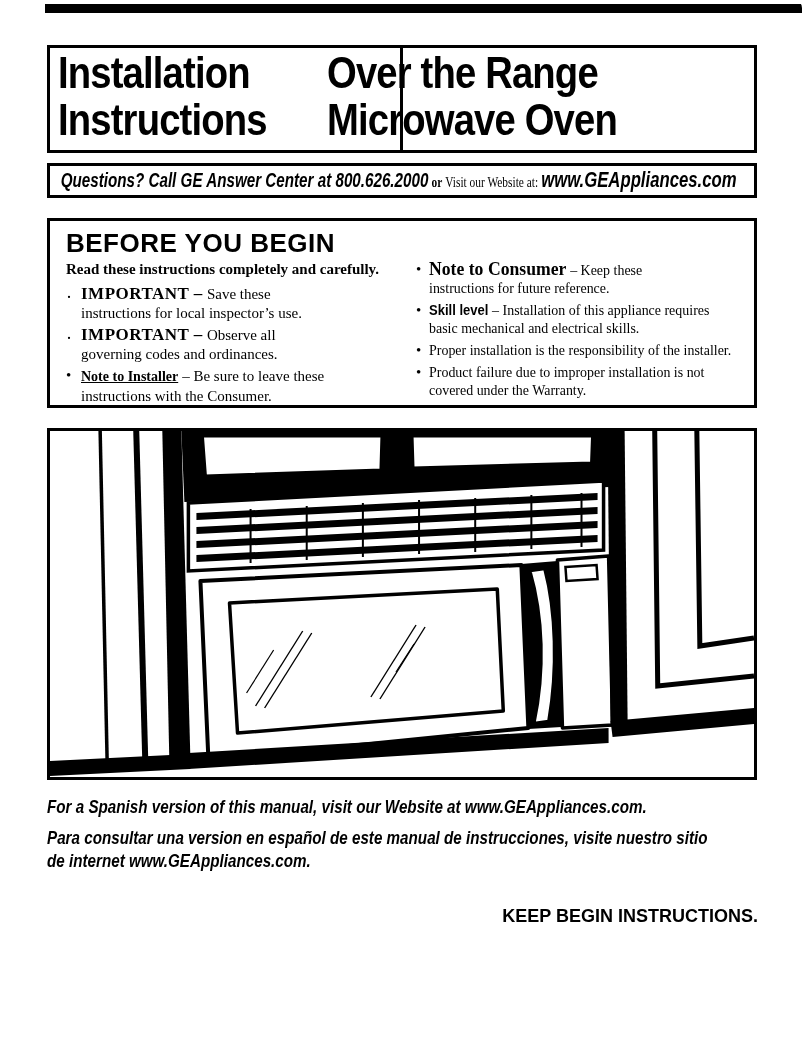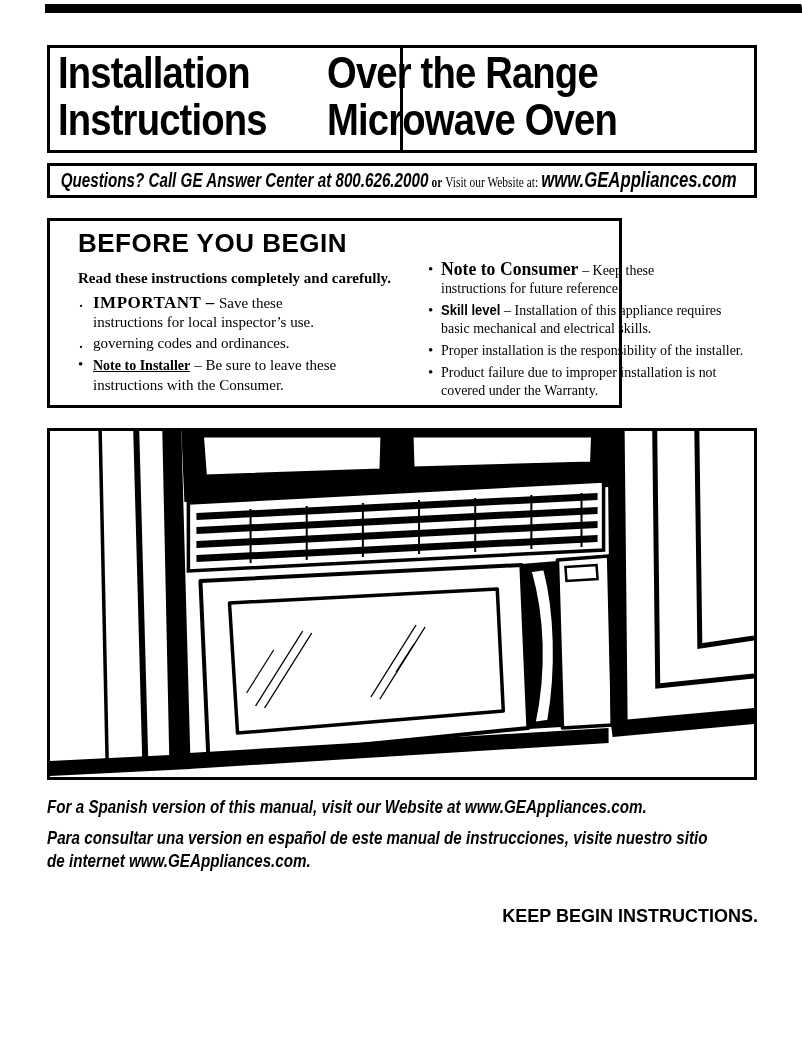--- a/index.html
+++ b/index.html
@@ -23,27 +23,27 @@
   
   #contact{left:47px;top:163px;width:710px;height:35px;display:flex;align-items:center;}
   #contact-line{white-space:nowrap;transform:scaleX(.76);transform-origin:left center;
                 padding-left:14px;line-height:35px;}
   .q-it{font-family:"Liberation Sans",sans-serif;font-style:italic;font-weight:bold;font-size:20px;}
   .q-or{font-family:"Liberation Serif",serif;font-weight:bold;font-size:15px;}
   .q-visit{font-family:"Liberation Serif",serif;font-size:15px;}
   .q-web{font-family:"Liberation Sans",sans-serif;font-style:italic;font-weight:bold;font-size:22px;}
 
   
-  #byb{left:47px;top:218px;width:575px;height:190px;padding:8px 0 0 28px;}
+  #byb{left:47px;top:218px;width:710px;height:190px;padding:8px 0 0 16px;}
   #byb-cols{display:flex;}
   #byb-left{width:330px;flex:none;}
   #byb-right{width:332px;flex:none;margin-left:20px;padding-top:31px;}
   #byb-heading{font-family:"Liberation Sans",sans-serif;font-weight:bold;font-size:26px;
                letter-spacing:.5px;line-height:28px;}
-  #byb-sub{font-weight:bold;font-size:15px;margin-top:12px;line-height:18px;}
+  #byb-sub{font-weight:bold;font-size:15px;margin-top:3px;line-height:18px;}
   .items{margin-top:6px;}
   .item{position:relative;padding-left:15px;margin-bottom:3px;}
   .item .blt{position:absolute;left:0;top:1px;font-size:15px;}
   .imp-item .blt{top:3px;font-size:18px;}
   .l1{line-height:20px;white-space:nowrap;}
   .l2{line-height:18px;}
   .txt{font-size:15px;}
   .lead-important{font-weight:bold;font-size:17px;letter-spacing:.5px;}
   .lead-note{font-weight:bold;font-size:14px;text-decoration:underline;}
   .lead-notelg{font-weight:bold;font-size:19px;}
@@ -94,20 +94,22 @@
         <div id="byb-sub">Read these instructions completely and carefully.</div>
         <div class="items">
           <div class="item imp-item">
             <span class="blt">·</span>
             <div class="l1"><span class="lead-important">IMPORTANT –</span>
               <span class="txt">Save these</span></div>
             <div class="l2"><span class="txt">instructions for local inspector’s use.</span></div>
           </div>
           <div class="item imp-item">
             <span class="blt">·</span>
+            <div class="l1"><span class="lead-important">IMPORTANT –</span>
+              <span class="txt">Observe all</span></div>
             <div class="l2"><span class="txt">governing codes and ordinances.</span></div>
           </div>
           <div class="item">
             <span class="blt">•</span>
             <div class="l1"><span class="lead-note">Note to Installer</span>
               <span class="txt">– Be sure to leave these</span></div>
             <div class="l2"><span class="txt">instructions with the Consumer.</span></div>
           </div>
         </div>
       </div>

